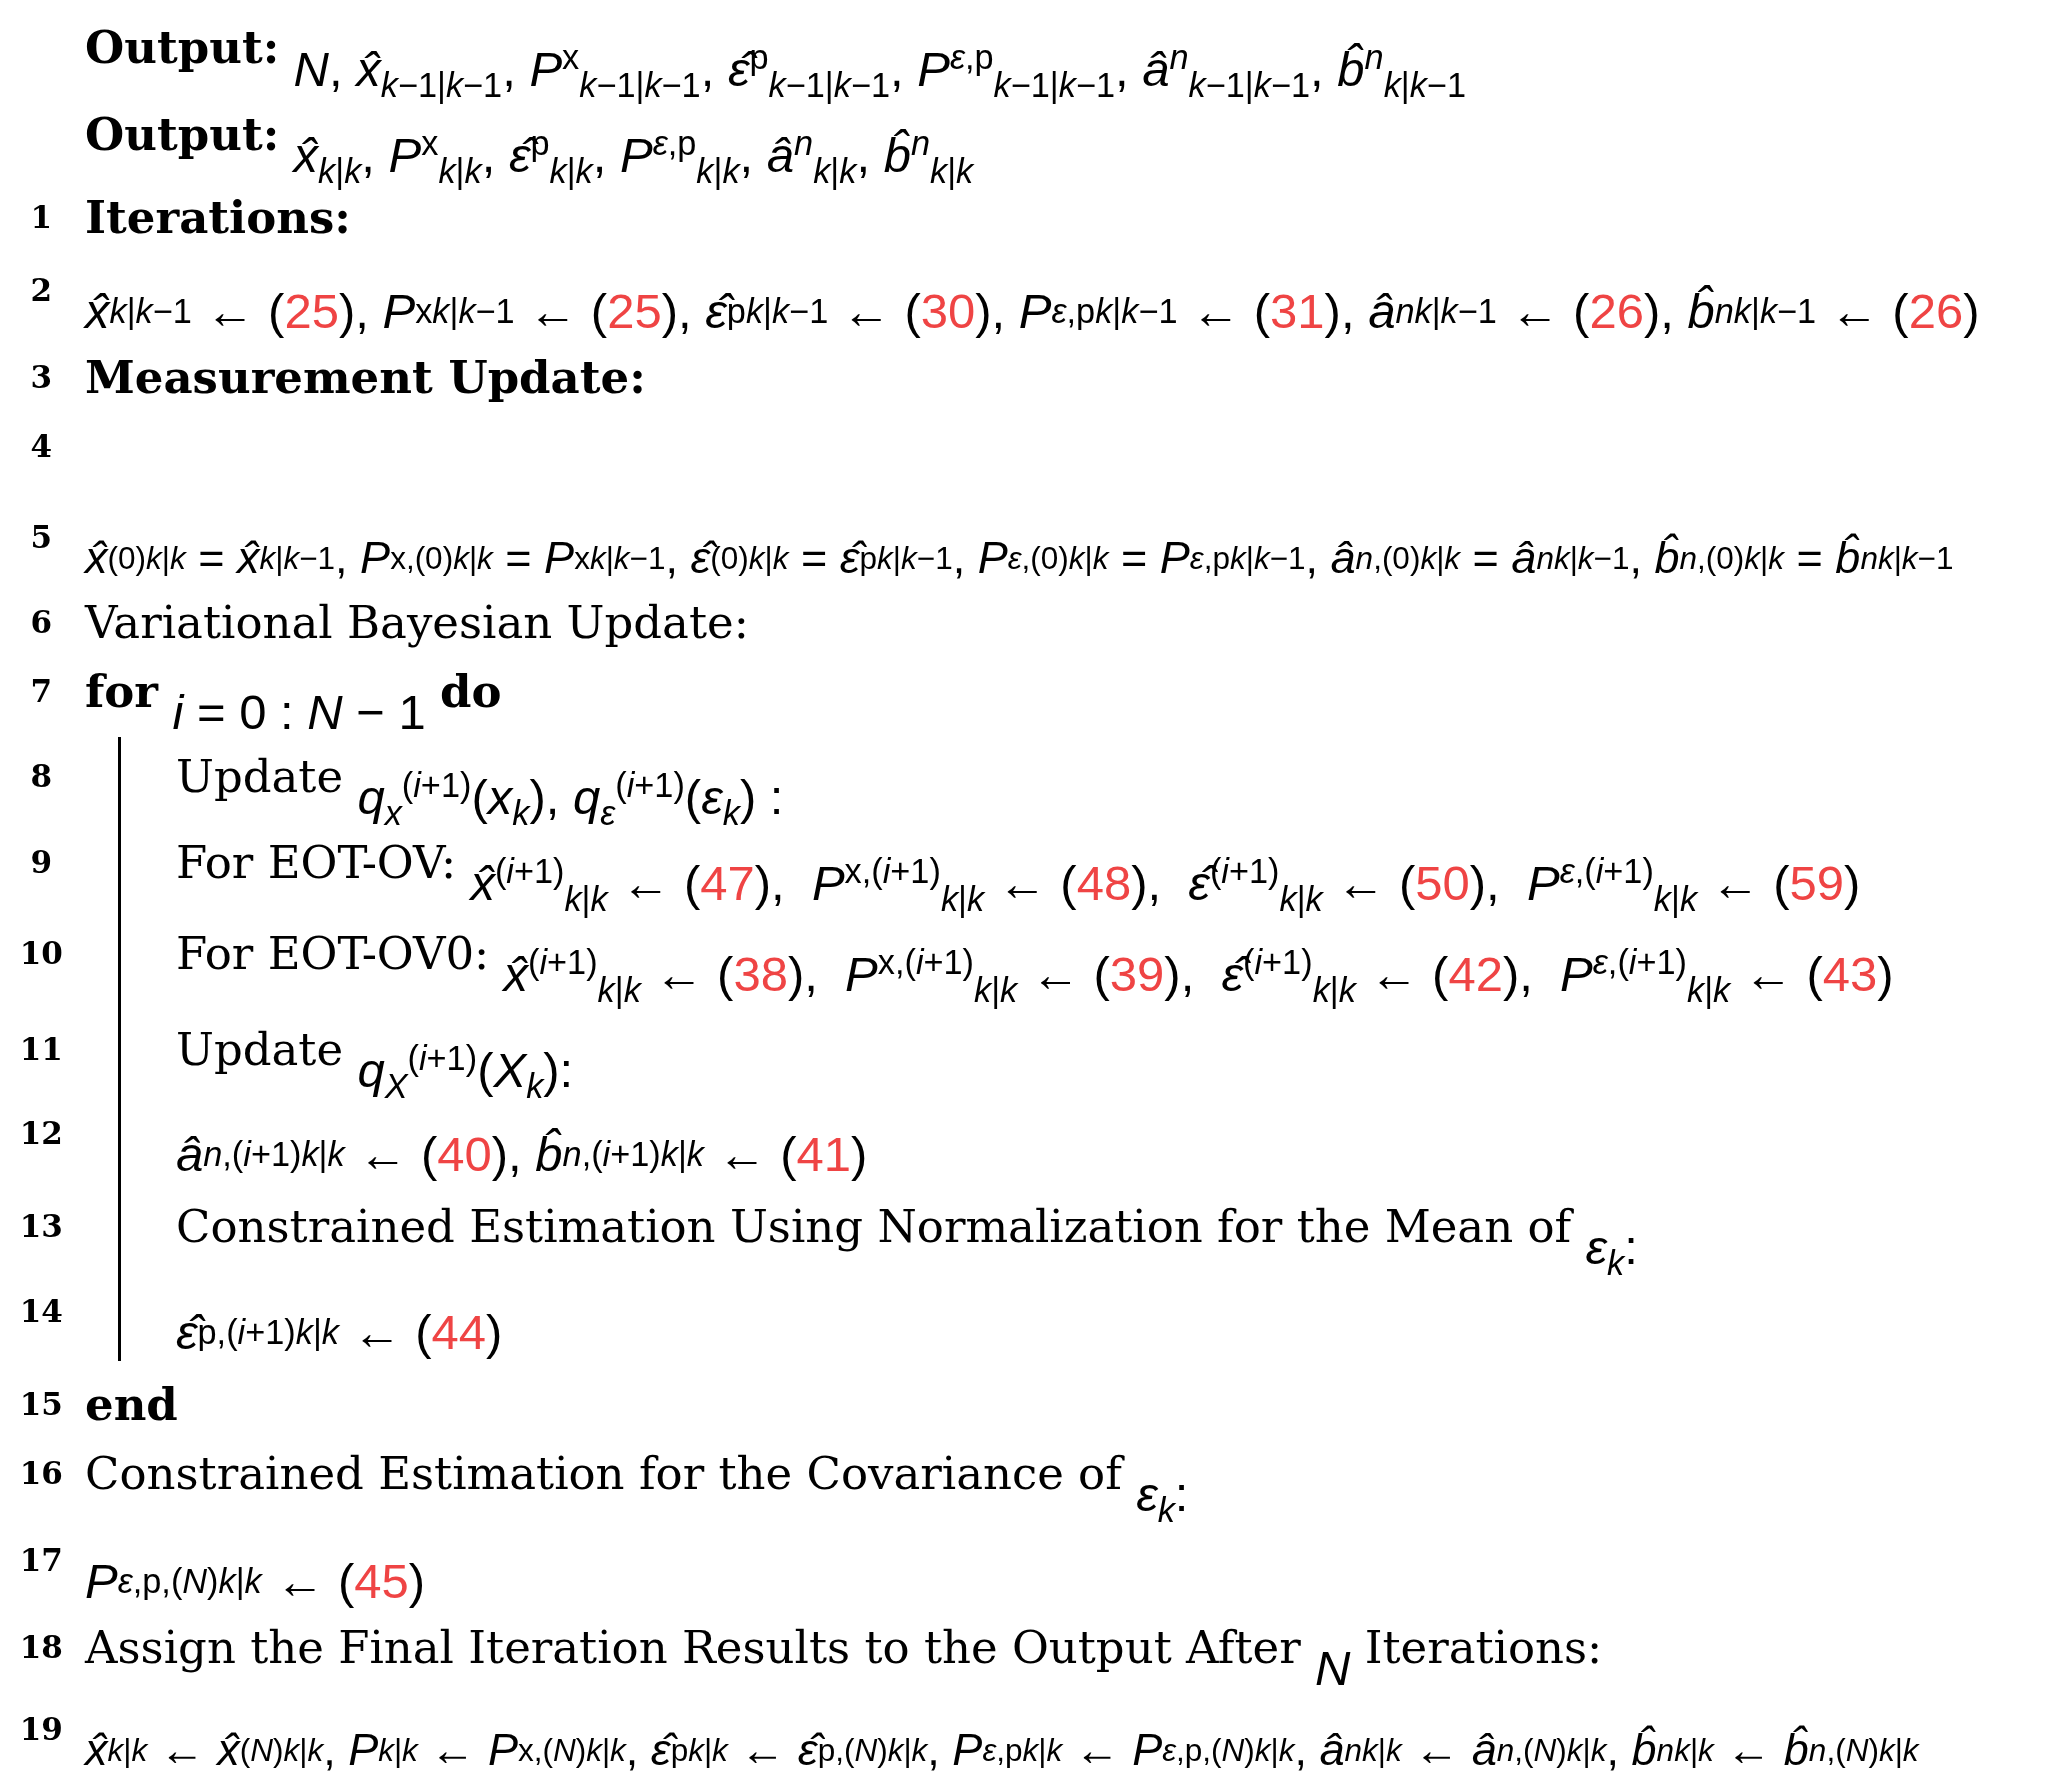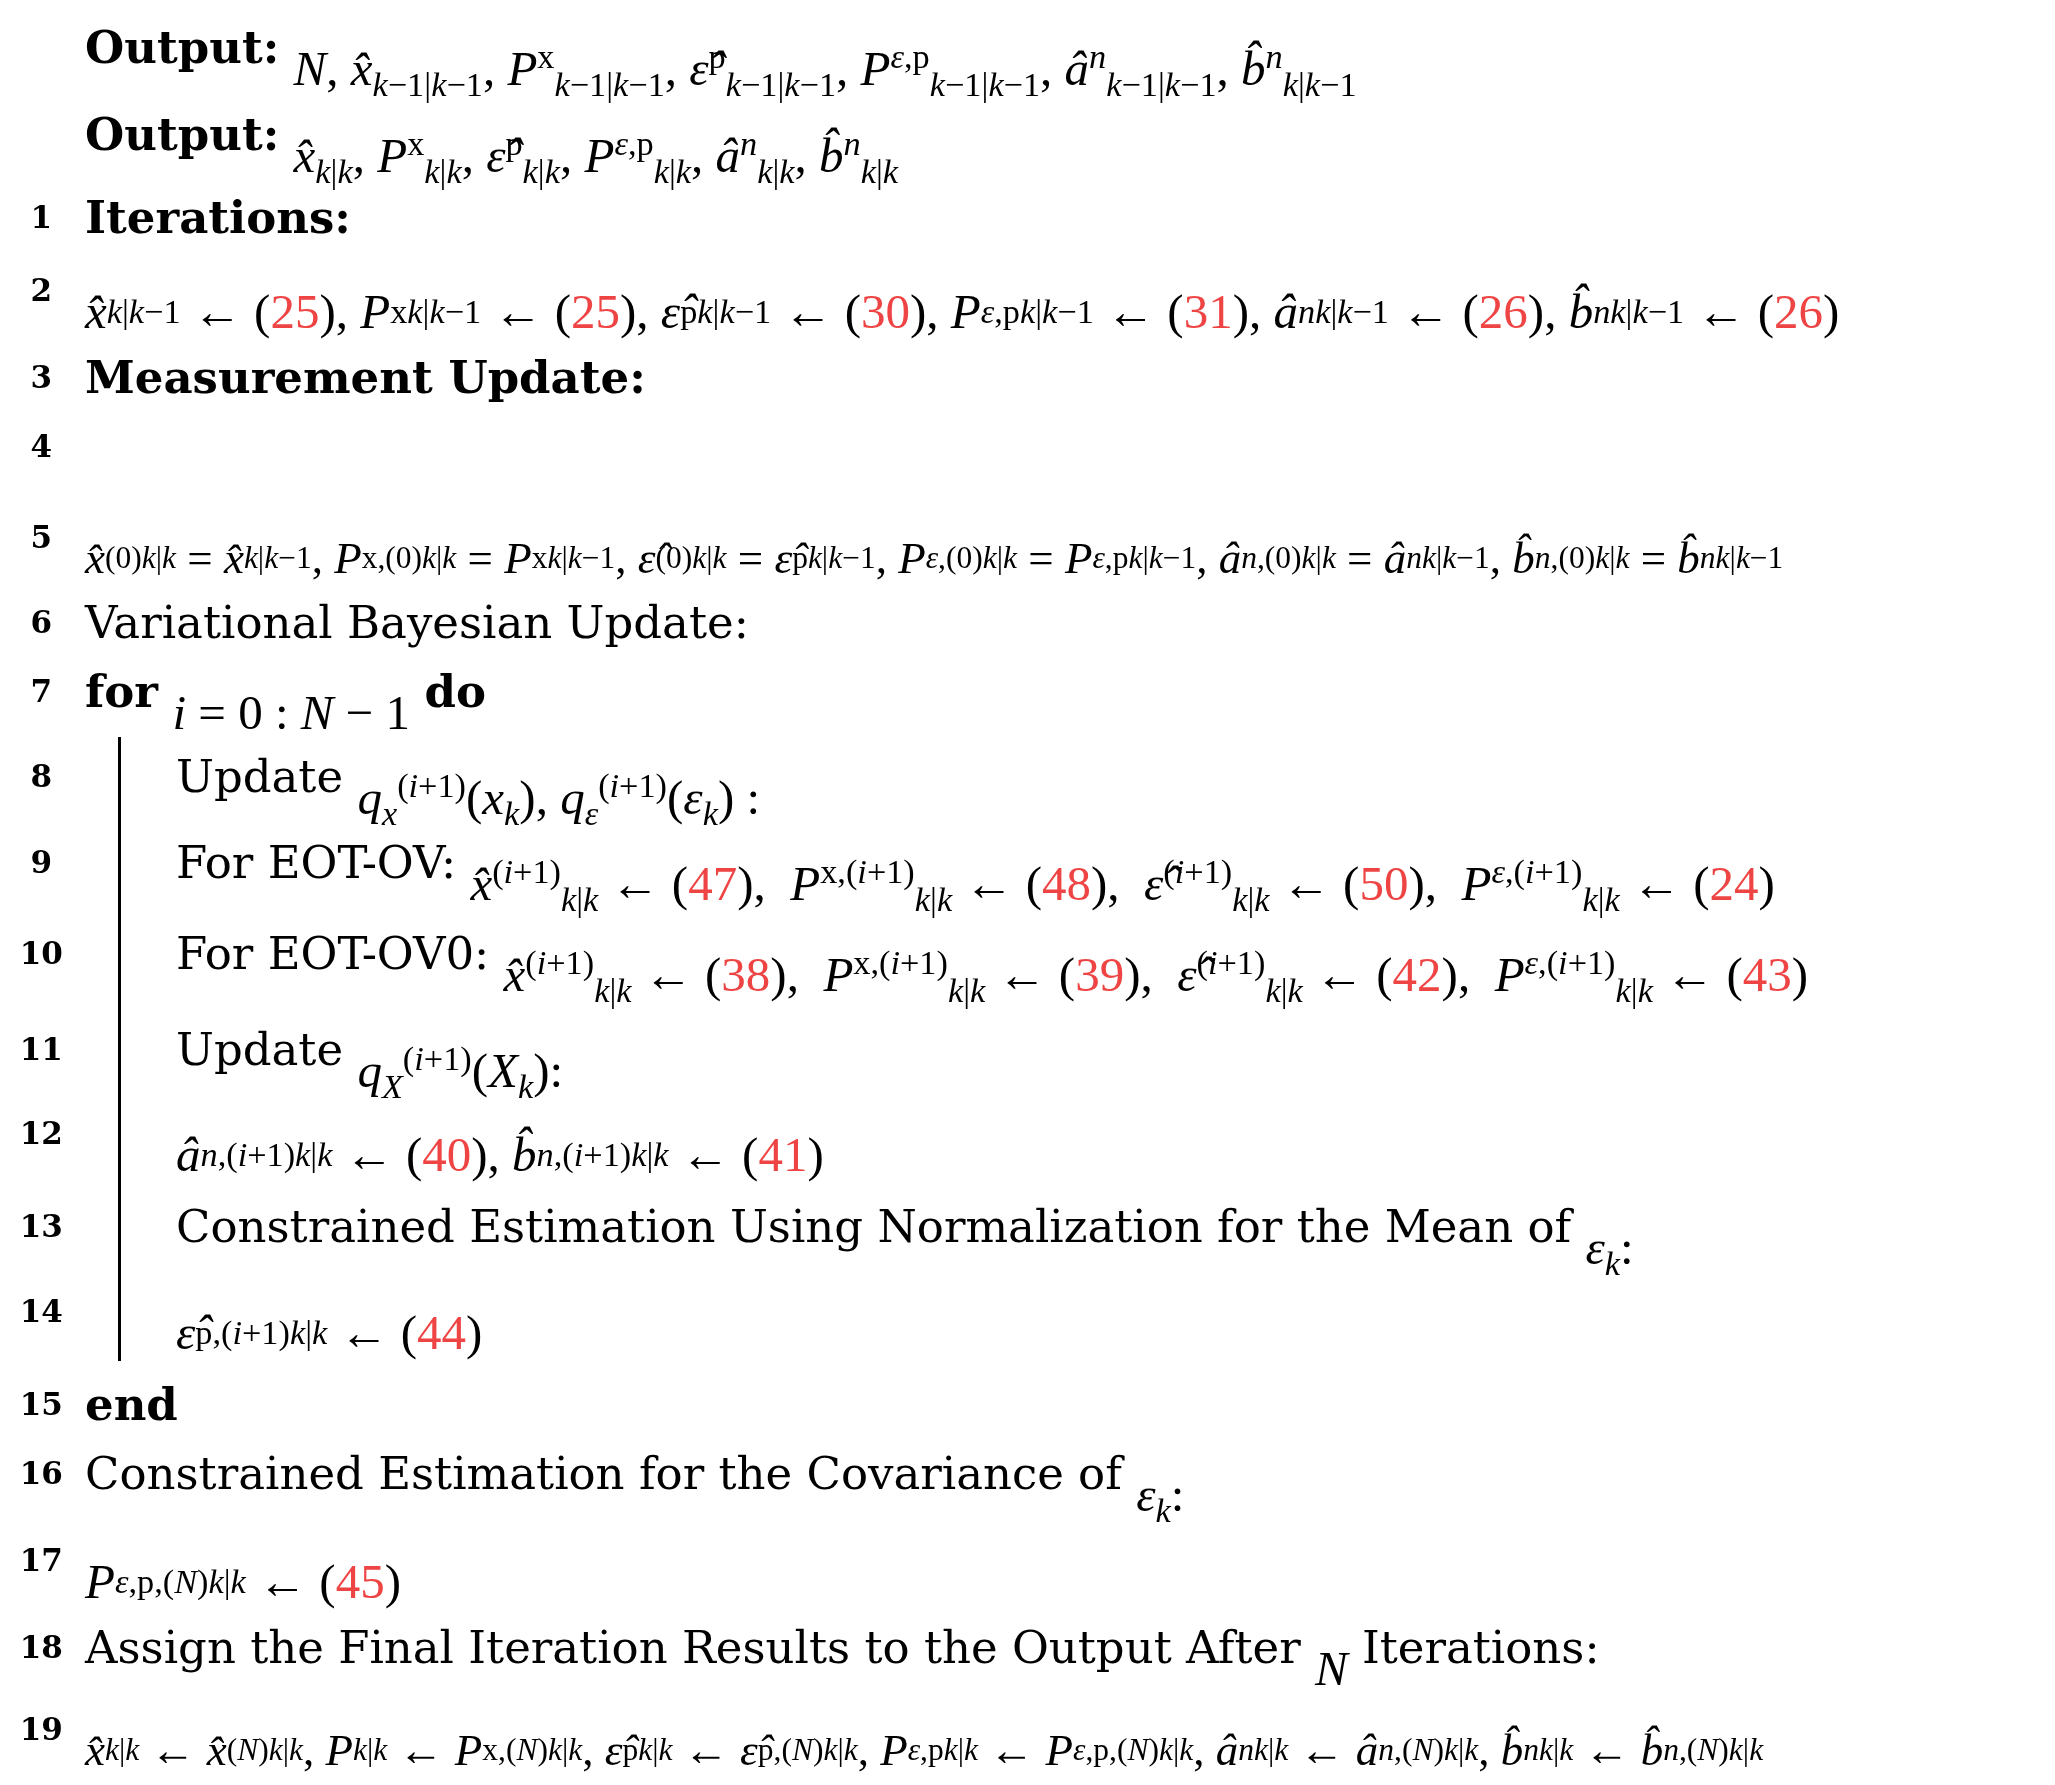--- a/index.html
+++ b/index.html
@@ -3,21 +3,21 @@
 <meta charset="utf-8">
 <style>
   html, body { margin:0; padding:0; background:#ffffff; }
   body { width:2056px; height:1785px; position:relative; overflow:hidden;
          font-family:"DejaVu Serif", "Liberation Serif", serif; color:#000; }
   .line { position:absolute; left:0; width:2056px; height:78px; display:flex; align-items:center; white-space:nowrap; }
   .ln { position:absolute; left:17.3px; width:48px; text-align:center; font-weight:bold; font-size:31px; }
   .content { position:absolute; left:85px; font-size:45px; display:flex; align-items:center; }
   .indented .content { left:176px; }
   .kw { font-weight:bold; }
-  .math { font-family:Liberation Serif, serif; font-size:49px;margin-top:42px; }
+  .math { font-family:Liberation Sans, sans-serif; font-size:49px;margin-top:42px; }
   .math i { font-style:italic; }
   .ref { color:#ef4444; }
   .vbar { position:absolute; left:118px; top:737px; width:2.6px; height:624px; background:#000; }
   sup, sub { font-size:70%; line-height:0; }
 </style>
 </head>
 <body>
 
 <div class="line" style="top:8.7px">
   <div class="content" style="left:85px">
@@ -96,21 +96,21 @@
   <span class="ln">8</span>
   <div class="content">Update&nbsp;<span class="math"><i>q</i><sub><i>x</i></sub><sup>(<i>i</i>+1)</sup>(<i>x</i><sub><i>k</i></sub>), <i>q</i><sub><i>ε</i></sub><sup>(<i>i</i>+1)</sup>(<i>ε</i><sub><i>k</i></sub>) :</span></div>
 </div>
 
 <div class="line indented" style="top:823px">
   <span class="ln">9</span>
   <div class="content">For EOT-OV:&nbsp;<span class="math">
     <i>x̂</i><sup>(<i>i</i>+1)</sup><sub><i>k</i>|<i>k</i></sub>&nbsp;←&nbsp;(<span class="ref">47</span>),&nbsp;
     <i>P</i><sup>x,(<i>i</i>+1)</sup><sub><i>k</i>|<i>k</i></sub>&nbsp;←&nbsp;(<span class="ref">48</span>),&nbsp;
     <i>ε̂</i><sup>(<i>i</i>+1)</sup><sub><i>k</i>|<i>k</i></sub>&nbsp;←&nbsp;(<span class="ref">50</span>),&nbsp;
-    <i>P</i><sup><i>ε</i>,(<i>i</i>+1)</sup><sub><i>k</i>|<i>k</i></sub>&nbsp;←&nbsp;(<span class="ref">24</span>)</span></div>
+    <i>P</i><sup><i>ε</i>,(<i>i</i>+1)</sup><sub><i>k</i>|<i>k</i></sub>&nbsp;←&nbsp;(<span class="ref">59</span>)</span></div>
 </div>
 
 <div class="line indented" style="top:914px">
   <span class="ln">10</span>
   <div class="content">For EOT-OV0:&nbsp;<span class="math">
     <i>x̂</i><sup>(<i>i</i>+1)</sup><sub><i>k</i>|<i>k</i></sub>&nbsp;←&nbsp;(<span class="ref">38</span>),&nbsp;
     <i>P</i><sup>x,(<i>i</i>+1)</sup><sub><i>k</i>|<i>k</i></sub>&nbsp;←&nbsp;(<span class="ref">39</span>),&nbsp;
     <i>ε̂</i><sup>(<i>i</i>+1)</sup><sub><i>k</i>|<i>k</i></sub>&nbsp;←&nbsp;(<span class="ref">42</span>),&nbsp;
     <i>P</i><sup><i>ε</i>,(<i>i</i>+1)</sup><sub><i>k</i>|<i>k</i></sub>&nbsp;←&nbsp;(<span class="ref">43</span>)</span></div>
 </div>

